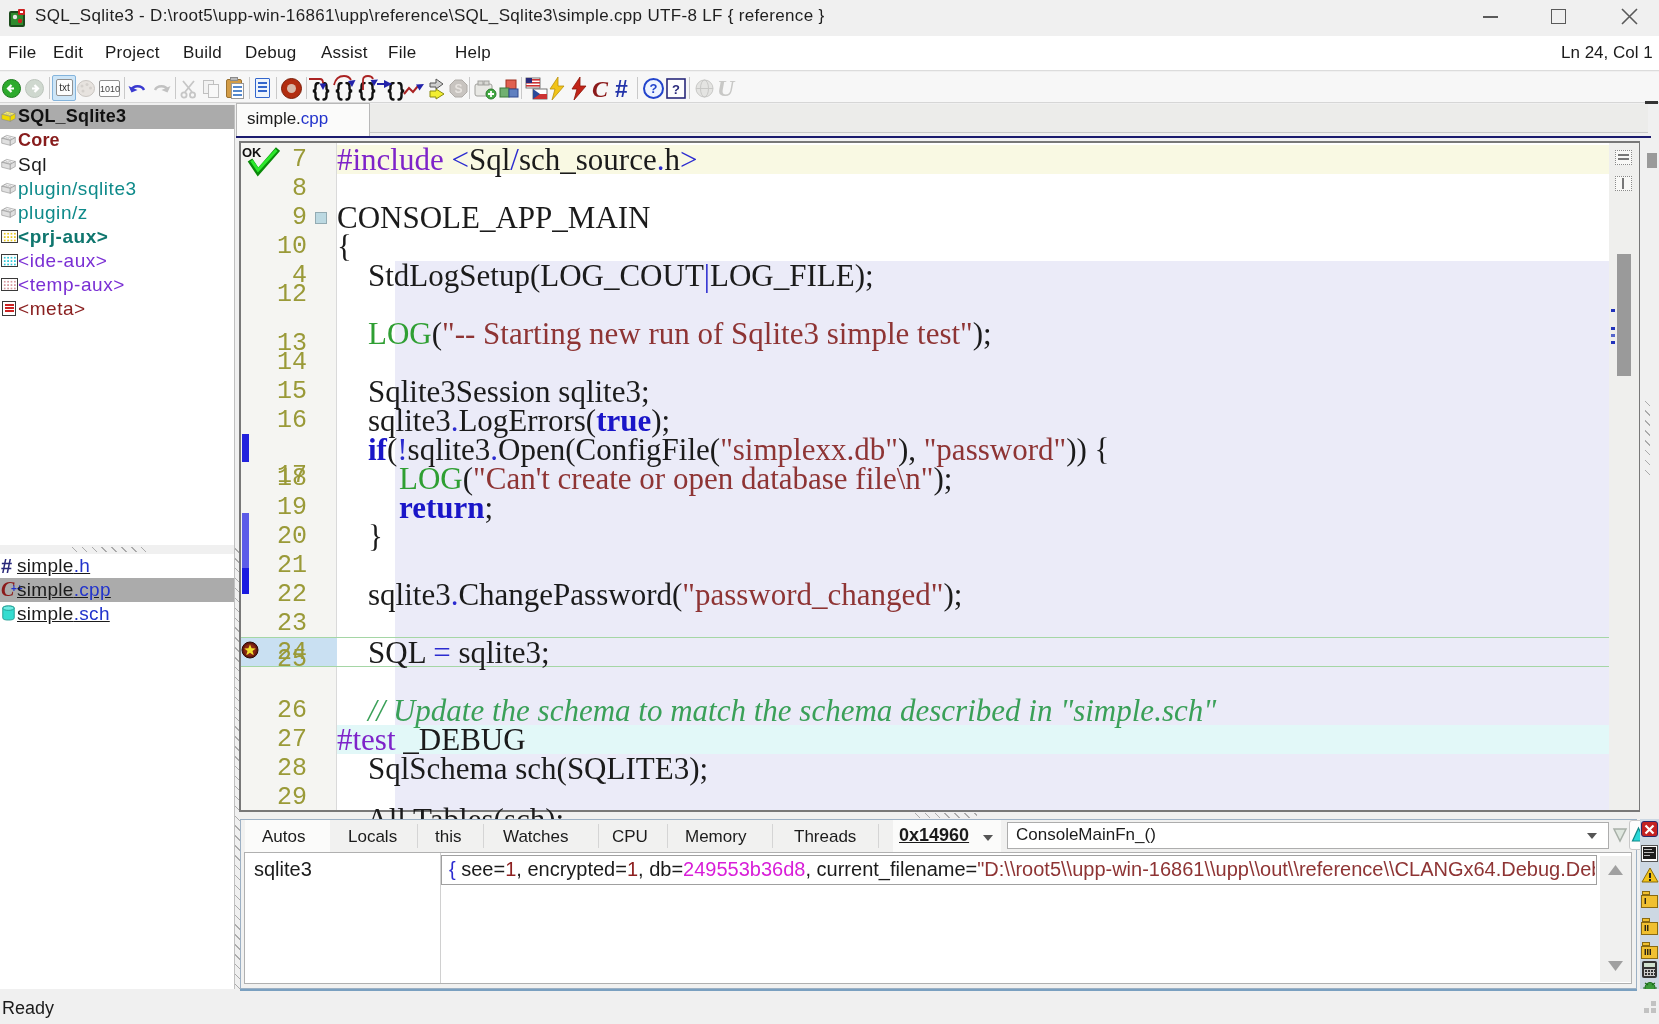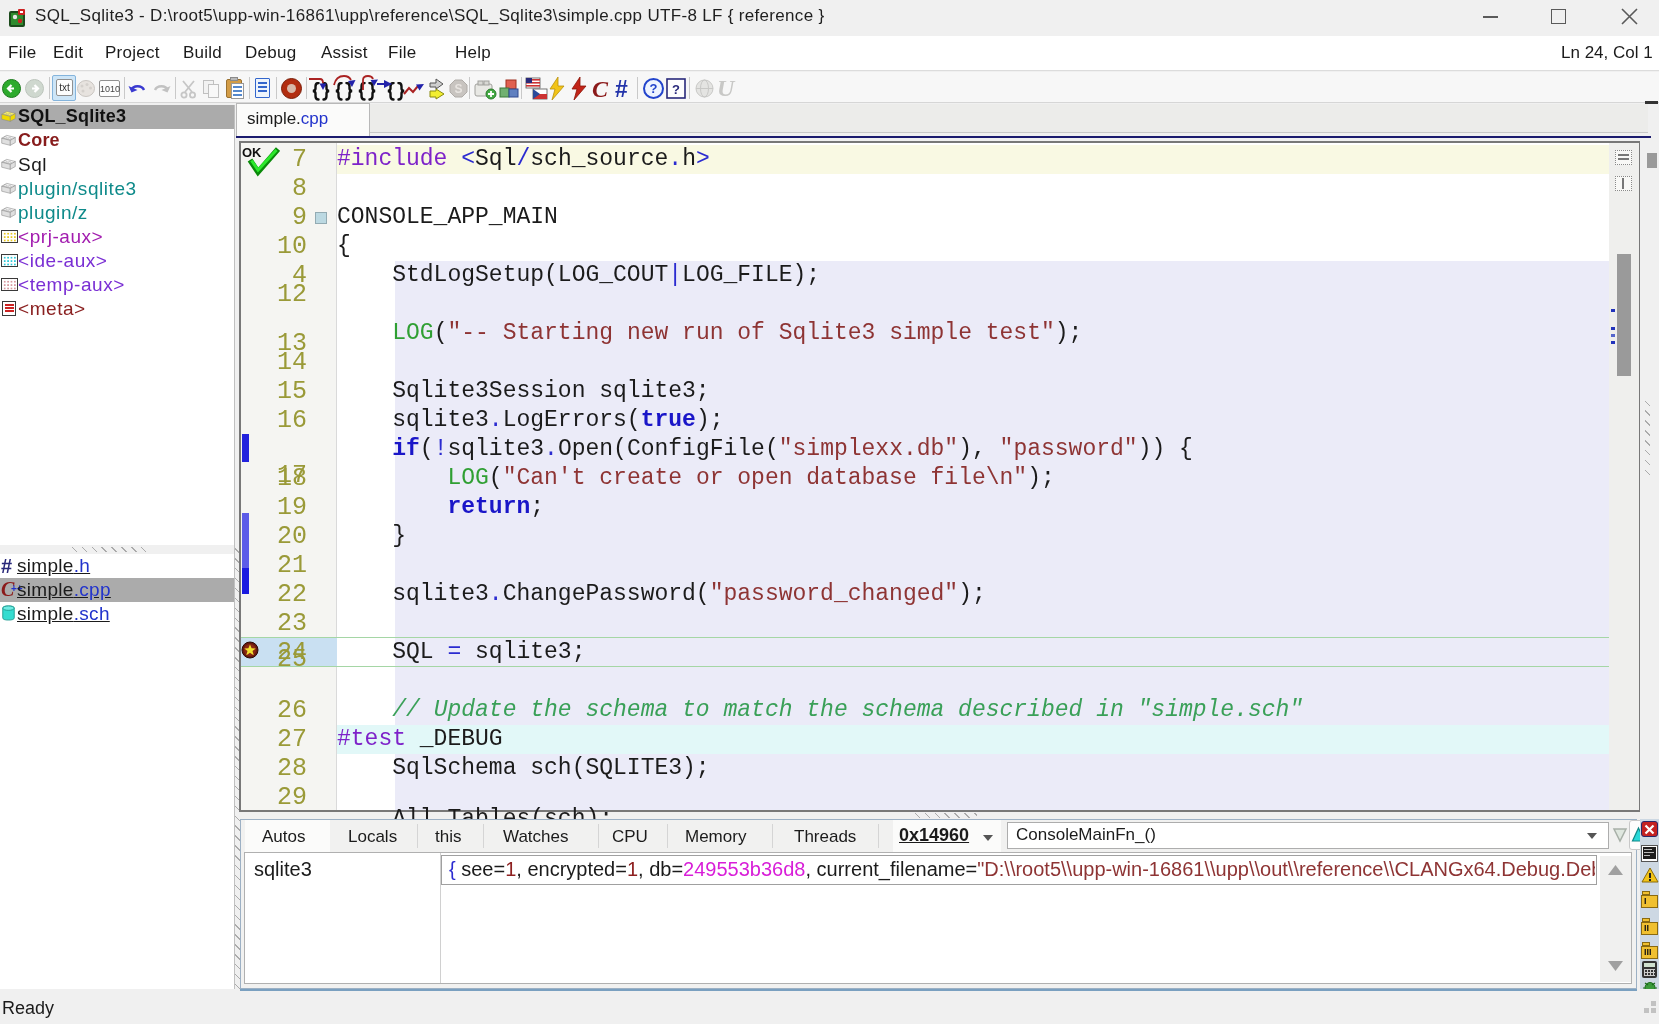--- a/index.html
+++ b/index.html
@@ -1,17 +1,17 @@
 <!DOCTYPE html>
 <html><head><meta charset="utf-8"><style>
 *{margin:0;padding:0;box-sizing:border-box}
 html,body{width:1659px;height:1024px;overflow:hidden}
 body{font-family:"Liberation Sans",sans-serif;background:#f0f0f0;position:relative;color:#1b1b1b}
 .a{position:absolute}
-.mono{font-family:Liberation Mono, monospace;font-size:23px;line-height:29px;white-space:pre;color:#1b1b1b}
+.mono{font-family:Liberation Serif, serif;font-size:31px;line-height:29px;white-space:pre;color:#1b1b1b}
 .k{color:#1a16c8;font-weight:bold}
 .o{color:#2b2bd0}
 .s{color:#8e3434}
 .g{color:#2f9f33}
 .cm{color:#3aa058;font-style:italic}
 .pp{color:#7e23c9}
 .num{font-family:"Liberation Mono",monospace;font-size:25px;line-height:29px;color:#9a9a38;text-align:right}
 .zig{background:repeating-linear-gradient(45deg,transparent 0 3px,#ababab 3px 4px,transparent 4px 7px)}
 .tseg{font-size:17px}
 </style></head><body>
@@ -224,21 +224,21 @@
 <div class="a" style="left:18px;top:178px;font-size:19px;letter-spacing:0.55px;font-weight:normal;color:#0e8a8a">plugin/sqlite3</div>
 <svg class="a" style="left:1px;top:205px" width="15" height="14" viewBox="0 0 21 17">
 <path d="M1 6 L8 2 L20 5 L13 9 Z" fill="#f4f4f4" stroke="#8a8a8a" stroke-width="0.8"></path>
 <path d="M1 6 L13 9 L13 16 L1 13 Z" fill="#e0e0e0" stroke="#8a8a8a" stroke-width="0.8"></path>
 <path d="M13 9 L20 5 L20 12 L13 16 Z" fill="#e0e0e0" stroke="#8a8a8a" stroke-width="0.8"></path>
 <ellipse cx="6" cy="5.2" rx="2.4" ry="1.3" fill="#f4f4f4" stroke="#8a8a8a" stroke-width="0.7"></ellipse>
 <ellipse cx="12" cy="6.6" rx="2.4" ry="1.3" fill="#f4f4f4" stroke="#8a8a8a" stroke-width="0.7"></ellipse>
   </svg>
 <div class="a" style="left:18px;top:202px;font-size:19px;letter-spacing:0.55px;font-weight:normal;color:#0e8a8a">plugin/z</div>
 <div class="a" style="left:1px;top:230px;width:17px;height:13px;border:1.5px solid #3a3a3a;background-color:#fff;background-image:radial-gradient(#e8c820 1.1px, transparent 1.1px);background-size:3.4px 3.4px;background-position:1px 1px"></div>
-<div class="a" style="left:18px;top:226px;font-size:19px;letter-spacing:0.55px;font-weight:normal;color:#a21caf">&lt;prj-aux&gt;</div>
+<div class="a" style="left:18px;top:226px;font-size:19px;letter-spacing:0.55px;font-weight:bold;color:#0f766e">&lt;prj-aux&gt;</div>
 <div class="a" style="left:1px;top:254px;width:17px;height:13px;border:1.5px solid #3a3a3a;background-color:#fff;background-image:radial-gradient(#30c8d8 1.1px, transparent 1.1px);background-size:3.4px 3.4px;background-position:1px 1px"></div>
 <div class="a" style="left:18px;top:250px;font-size:19px;letter-spacing:0.55px;font-weight:normal;color:#7a2fd4">&lt;ide-aux&gt;</div>
 <div class="a" style="left:1px;top:278px;width:17px;height:13px;border:1.5px solid #3a3a3a;background-color:#fff;background-image:radial-gradient(#d89aa0 1.1px, transparent 1.1px);background-size:3.4px 3.4px;background-position:1px 1px"></div>
 <div class="a" style="left:18px;top:274px;font-size:19px;letter-spacing:0.55px;font-weight:normal;color:#7a2fd4">&lt;temp-aux&gt;</div>
 <div class="a" style="left:2px;top:301px;width:14px;height:15px;border:1.5px solid #3a3a3a;background:#fff"></div>
 <div class="a" style="left:5px;top:304px;width:9px;height:2px;background:#cc2222"></div>
 <div class="a" style="left:5px;top:307px;width:9px;height:2px;background:#cc2222"></div>
 <div class="a" style="left:5px;top:310px;width:9px;height:2px;background:#cc2222"></div>
 <div class="a" style="left:18px;top:298px;font-size:19px;letter-spacing:0.55px;font-weight:normal;color:#8a2020">&lt;meta&gt;</div>
 <div class="a" style="left:0;top:545px;width:234px;height:9px;background:#f0f0f0"></div>

